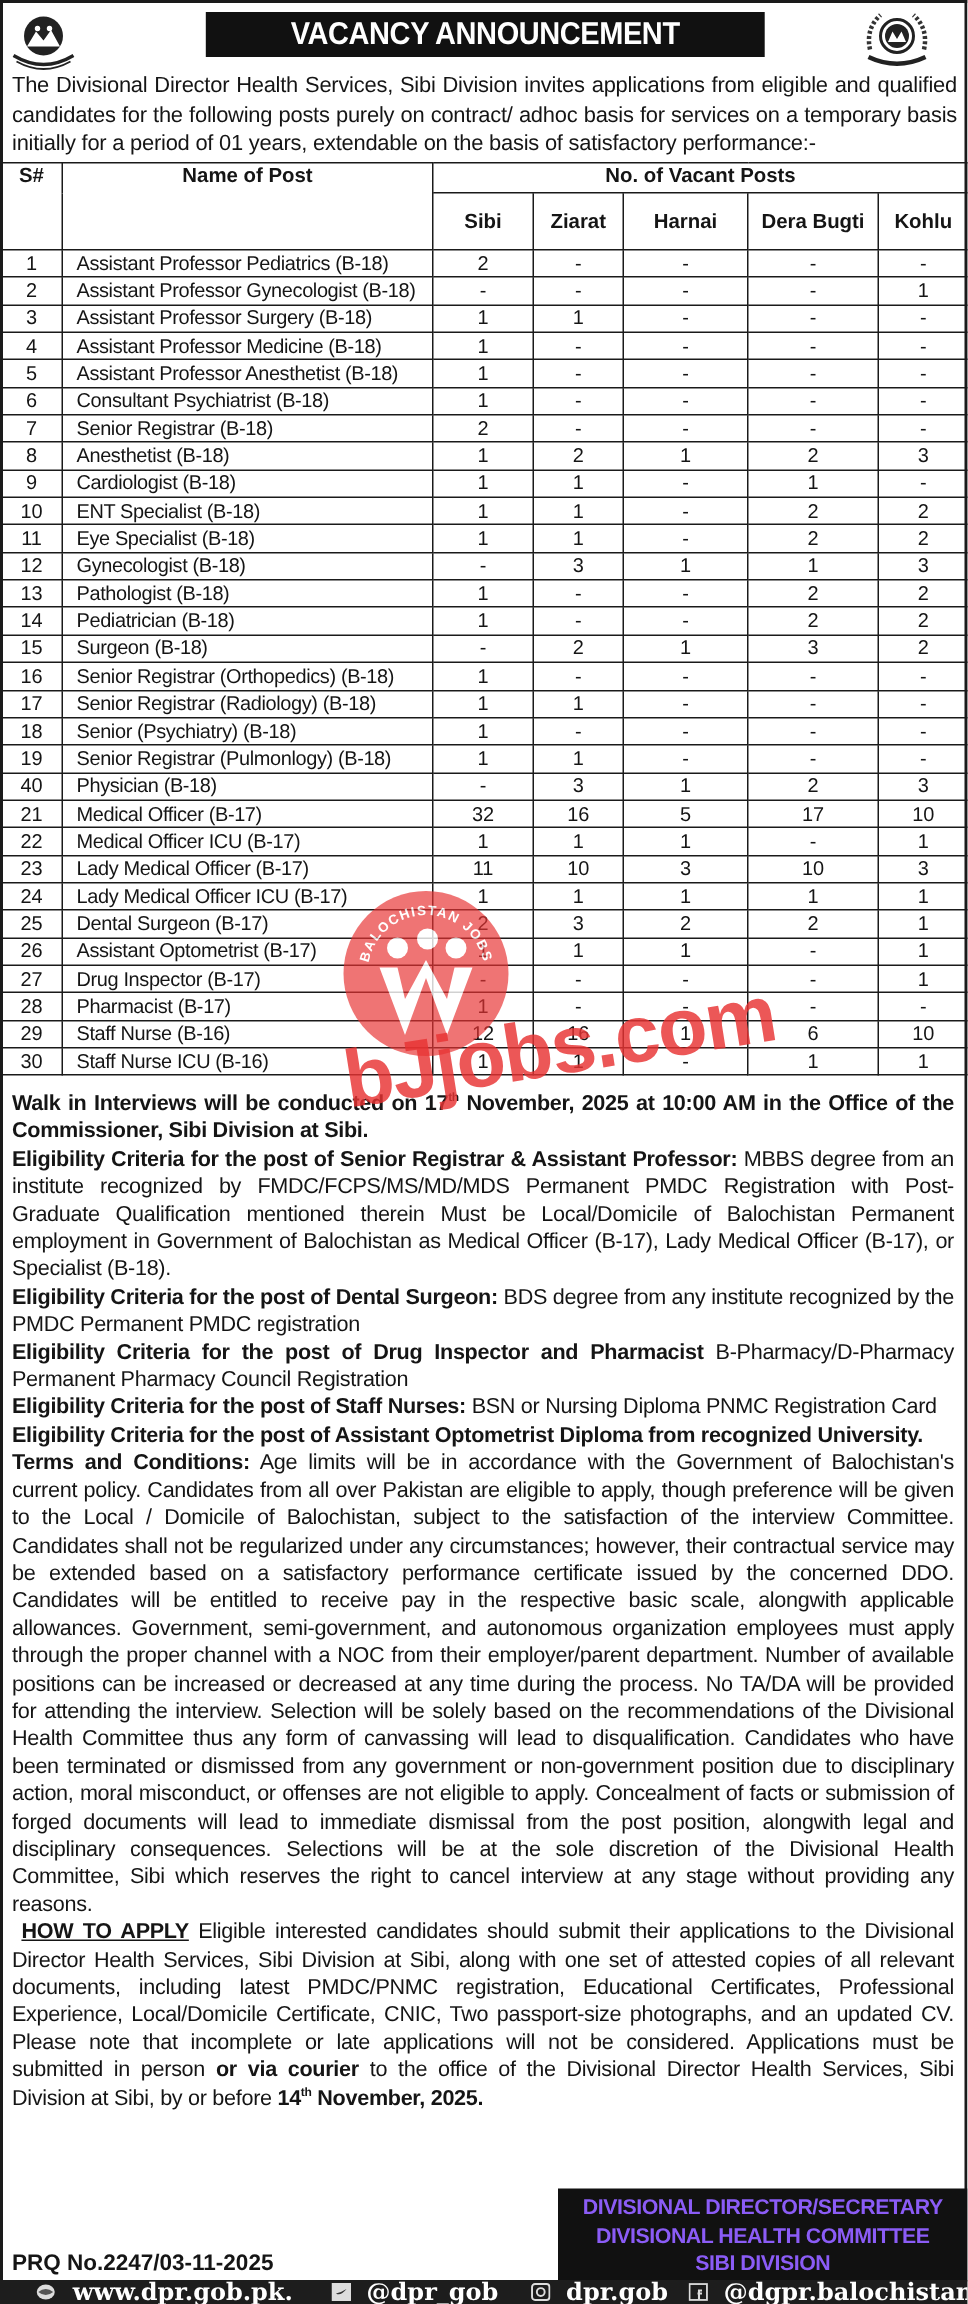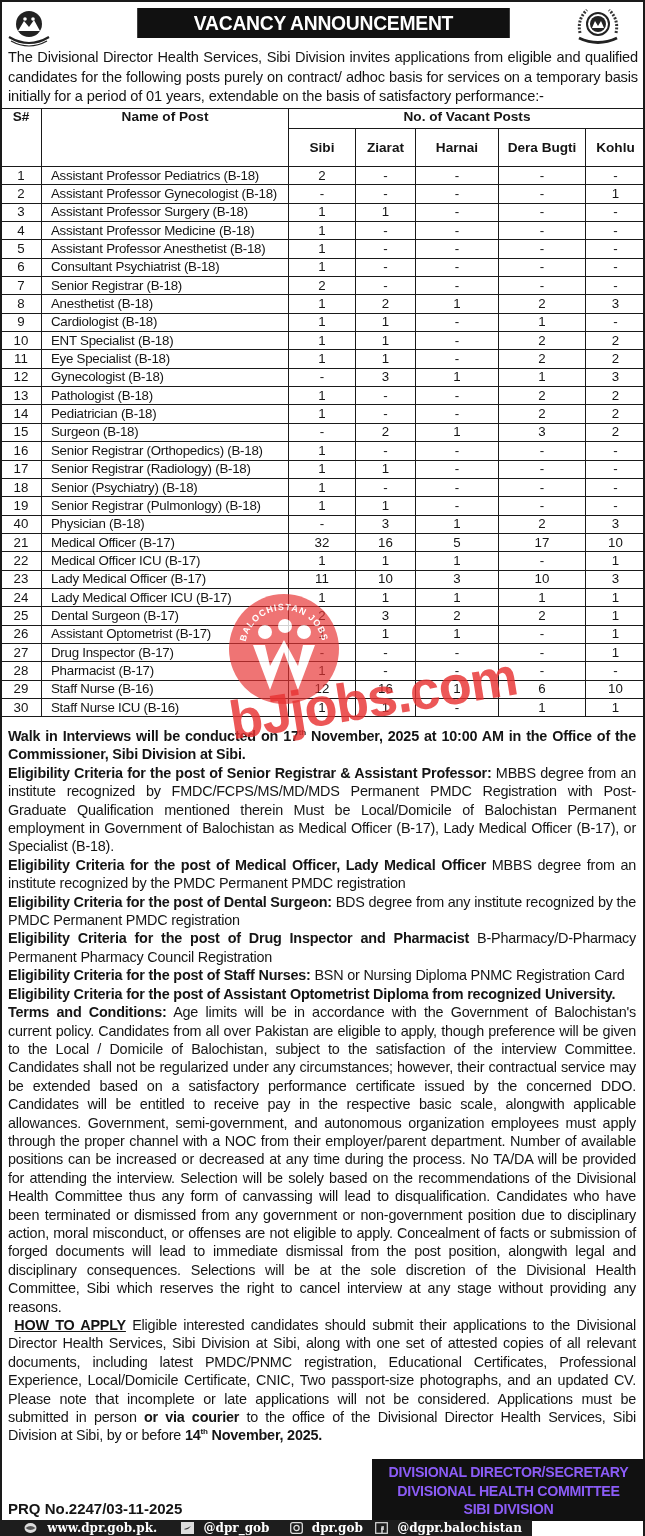--- a/index.html
+++ b/index.html
@@ -23,21 +23,21 @@
   .col-harnai { width: 83px; } .col-dera { width: 87px; } .col-kohlu { width: 60px; }
 
   .body-text { position: absolute; left: 8px; top: 727px; width: 628px; font-size: 14.4px; line-height: 18.4px; text-align: justify; letter-spacing: -0.2px; }
   .body-text p { margin: 0; }
   .body-text b { font-weight: bold; }
   .body-text u { text-decoration: underline; }
   sup { font-size: 8px; vertical-align: 6px; line-height: 0; }
 
   .prq { position: absolute; left: 8px; top: 1500px; font-weight: bold; font-size: 15px; }
   .sign-box { position: absolute; left: 372px; top: 1459px; width: 273px; height: 62px; background: #111; color: #8b5cf6; font-weight: bold; font-size: 14.2px; text-align: center; padding-top: 4px; line-height: 18.5px; letter-spacing: -0.3px; }
-  .footer { position: absolute; left: 0; top: 1520px; width: 532px; height: 16px; background: #1d1d1d; color: #fff; font-family: "DejaVu Serif", serif; font-weight: bold; font-size: 12px; line-height: 16px; padding-left: 22px; white-space: nowrap; }
+  .footer { position: absolute; left: 0; top: 1520px; width: 645px; height: 16px; background: #1d1d1d; color: #fff; font-family: "DejaVu Serif", serif; font-weight: bold; font-size: 16px; line-height: 16px; padding-left: 22px; white-space: nowrap; }
   .footer span { display: inline-block; vertical-align: top; }
   .ficon { display: inline-block; width: 13px; height: 12px; margin-top: 2px; margin-right: 5px; vertical-align: top; }
 
   .watermark { position: absolute; left: 225px; top: 590px; width: 118px; height: 118px; pointer-events: none; opacity: 0.8; }
   .wm-text { position: absolute; left: 225px; top: 690px; font-family: "Liberation Sans", sans-serif; font-weight: bold; font-size: 54px; color: rgba(232,50,50,0.82); transform: rotate(-9deg); transform-origin: left top; pointer-events: none; letter-spacing: -1px; }
 </style>
 </head>
 <body>
 
 <div class="frame"></div>
@@ -364,21 +364,20 @@
         <td>1</td>
         <td>1</td>
       </tr>
     </tbody>
 </table>
 
 <div class="body-text">
   <p><b><span>Walk in Interviews will be conducted on 17</span><sup>th</sup><span> November, 2025 at 10:00 AM in the Office of the Commissioner, Sibi Division at Sibi.</span></b></p>
   <div id="elig-list">
       <p><b>Eligibility Criteria for the post of Senior Registrar &amp; Assistant Professor:</b><span> MBBS degree from an institute recognized by FMDC/FCPS/MS/MD/MDS Permanent PMDC Registration with Post-Graduate Qualification mentioned therein Must be Local/Domicile of Balochistan Permanent employment in Government of Balochistan as Medical Officer (B-17), Lady Medical Officer (B-17), or Specialist (B-18).</span></p>
-      <p><b>Eligibility Criteria for the post of Medical Officer, Lady Medical Officer</b><span>  MBBS degree from an institute recognized by the PMDC Permanent PMDC registration</span></p>
       <p><b>Eligibility Criteria for the post of Dental Surgeon:</b><span> BDS degree from any institute recognized by the PMDC Permanent PMDC registration</span></p>
       <p><b>Eligibility Criteria for the post of Drug Inspector and Pharmacist</b><span> B-Pharmacy/D-Pharmacy Permanent Pharmacy Council Registration</span></p>
       <p><b>Eligibility Criteria for the post of Staff Nurses:</b><span> BSN or  Nursing Diploma PNMC Registration Card</span></p>
       <p><b>Eligibility Criteria for the post of Assistant Optometrist Diploma from recognized University.</b><span></span></p>
     </div>
   <p><b>Terms and Conditions:</b><span> Age limits will be in accordance with the Government of Balochistan's current policy. Candidates from all over Pakistan are eligible to apply, though preference will be given to the Local / Domicile of Balochistan, subject to the satisfaction of the interview Committee. Candidates shall not be regularized under any circumstances; however, their contractual service may be extended based on a satisfactory performance certificate issued by the concerned DDO. Candidates will be entitled to receive pay in the respective basic scale, alongwith applicable allowances. Government, semi-government, and autonomous organization employees must apply through the proper channel with a NOC from their employer/parent department. Number of available positions can be increased or decreased at any time during the process. No TA/DA will be provided for attending the interview. Selection will be solely based on the recommendations of the Divisional Health Committee thus any form of canvassing will lead to disqualification. Candidates who have been terminated or dismissed from any government or non-government position due to disciplinary action, moral misconduct, or offenses are not eligible to apply. Concealment of facts or submission of forged documents will lead to immediate dismissal from the post position, alongwith legal and disciplinary consequences. Selections will be at the sole discretion of the Divisional Health Committee, Sibi which reserves the right to cancel interview at any stage without providing any reasons.</span></p>
   <p>&nbsp;<b><u>HOW TO APPLY</u></b><span> Eligible interested candidates should submit their applications to the Divisional Director Health Services, Sibi Division at Sibi, along with one set of attested copies of all relevant documents, including latest PMDC/PNMC registration, Educational Certificates, Professional Experience, Local/Domicile Certificate, CNIC, Two passport-size photographs, and an updated CV. Please note that incomplete or late applications will not be considered. Applications must be submitted in person </span><b>or via courier</b><span> to the office of the Divisional Director Health Services, Sibi Division at Sibi, by or before </span><b><span>14</span><sup>th</sup><span> November, 2025.</span></b></p>
 </div>
 
 <div class="prq">PRQ No.2247/03-11-2025</div>

